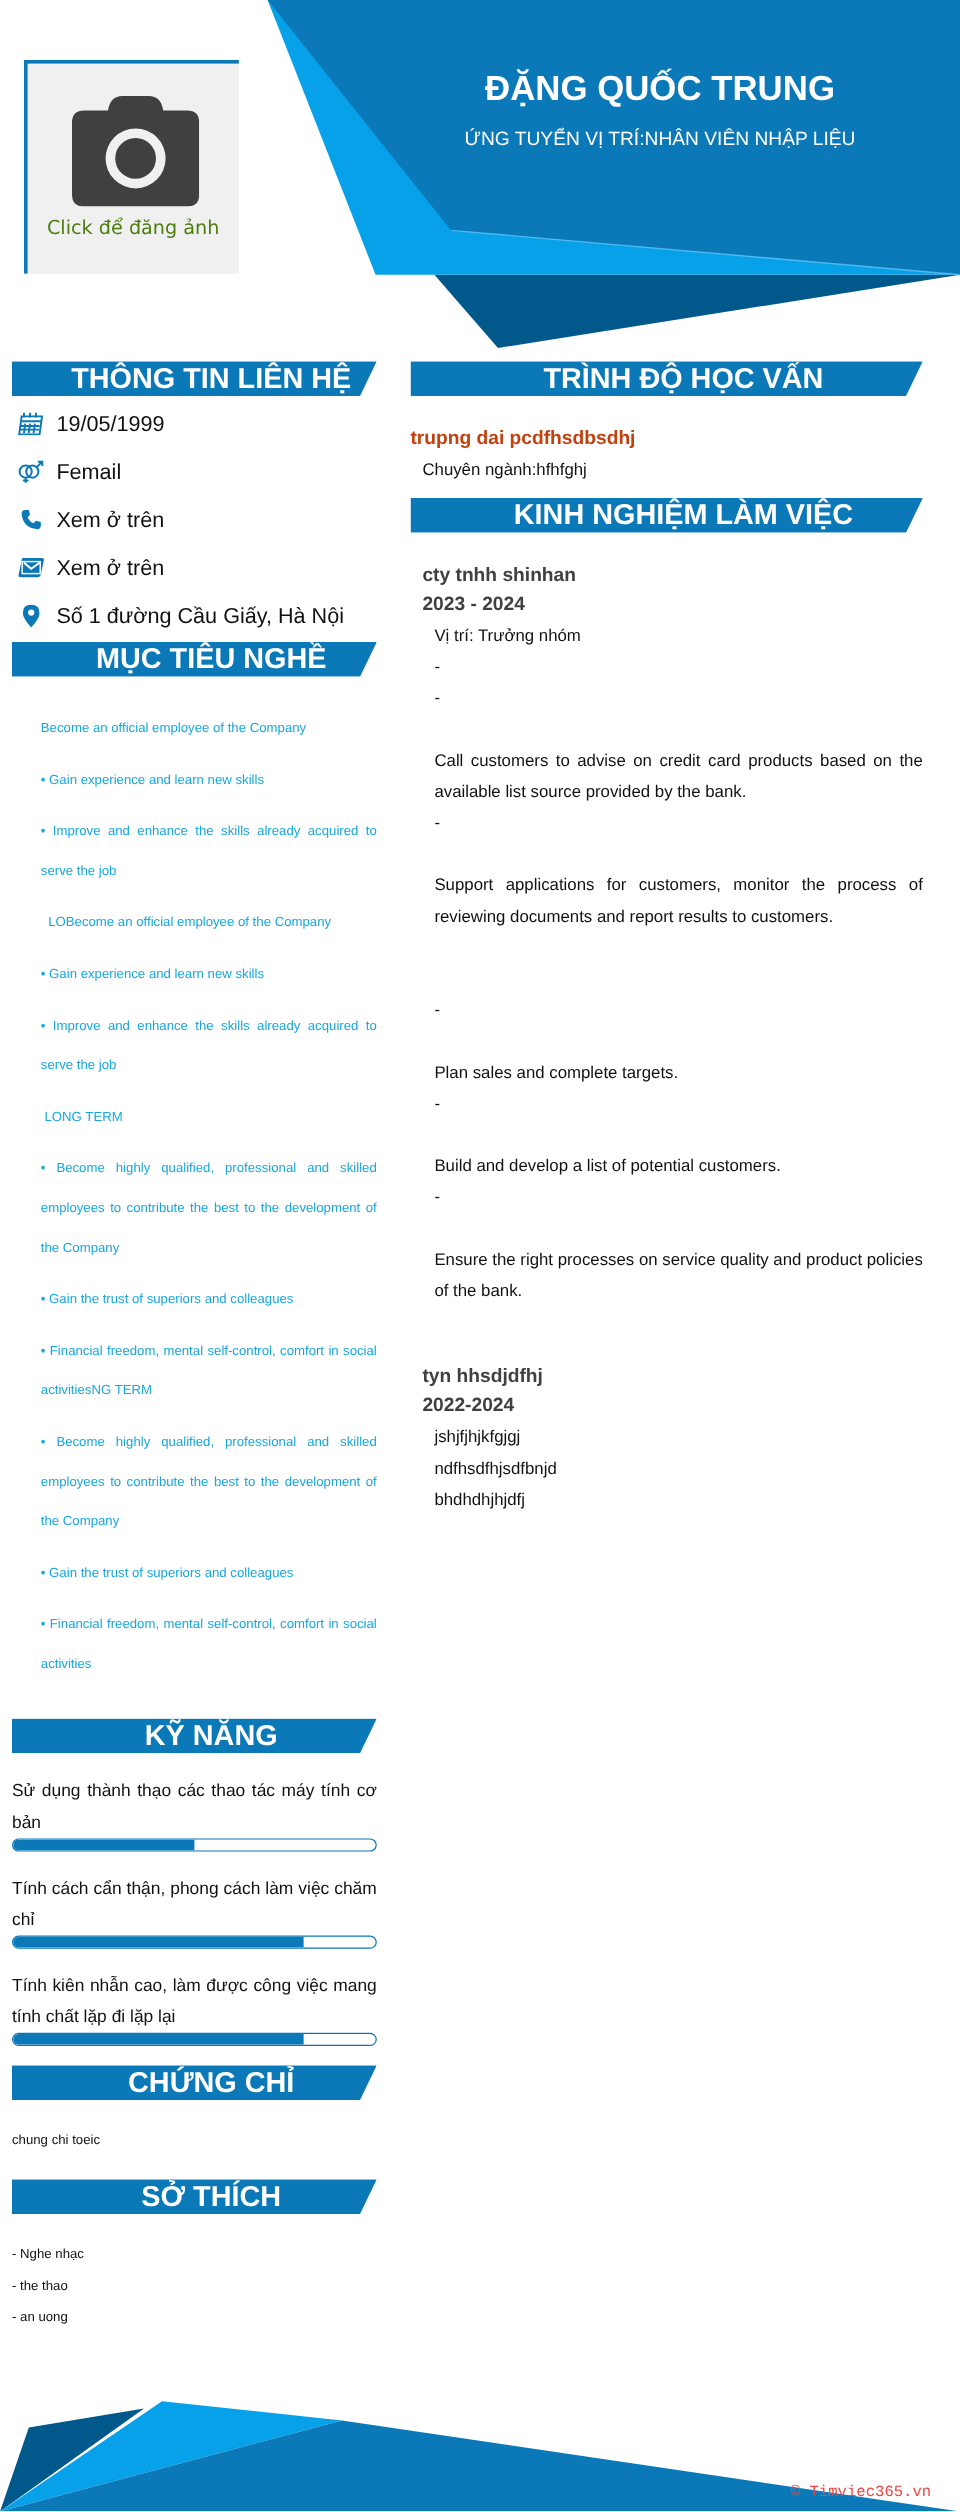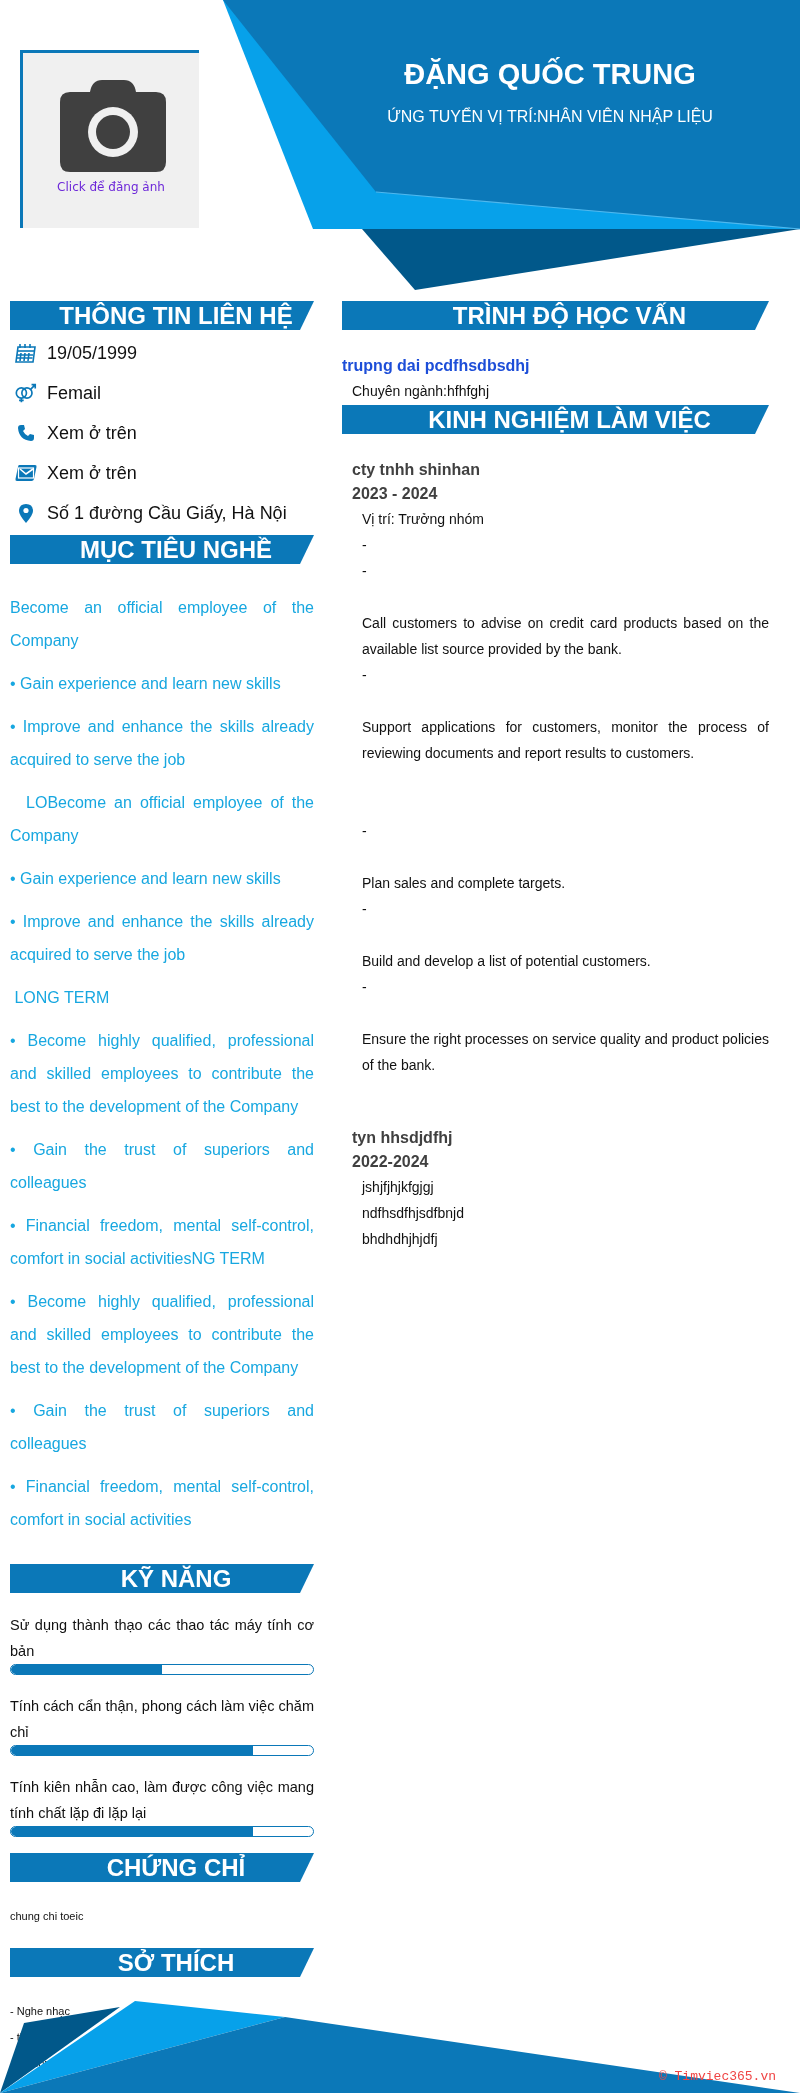--- a/index.html
+++ b/index.html
@@ -13,21 +13,21 @@
     color: #111;
   }
   .hdr-bg { position: absolute; left: 0; top: 0; width: 800px; height: 300px; }
   .photo {
     position: absolute; left: 20px; top: 50px; width: 179px; height: 178px;
     background: #f0f0f0; border-left: 3px solid #0b78b8; border-top: 3px solid #0b78b8;
   }
   .photo .cam { position: absolute; left: 37px; top: 25px; width: 106px; height: 94px; }
   .photo .cap {
     position: absolute; left: 0; right: 0; top: 127px; text-align: center;
-    font-size: 12px; color: #6d28d9; font-family: "DejaVu Sans", sans-serif;
+    font-size: 16px; color: #4d7c0f; font-family: "DejaVu Sans", sans-serif;
   }
   .name {
     position: absolute; left: 380px; width: 340px; top: 58px; text-align: center;
     color: #fff; font-weight: bold; font-size: 29px; letter-spacing: 0px;
   }
   .role {
     position: absolute; left: 370px; width: 360px; top: 108px; text-align: center;
     color: #fff; font-size: 16px;
   }
 
@@ -39,34 +39,34 @@
     line-height: 29px; text-align: center; padding-right: 14px;
     background: #0b78b8;
     clip-path: polygon(0 0, 100% 0, calc(100% - 14px) 100%, 0 100%);
     padding-left: 42px;
   }
 
   .contact-row { display: flex; align-items: center; height: 40px; font-size: 18px; }
   .contact-row .ic { width: 24px; height: 22px; margin-left: 4px; margin-right: 9px; display: flex; align-items: center; justify-content: center; }
   .contact-row:first-of-type { margin-top: 0; }
 
-  .obj { color: #17a7e0; font-size: 16px; line-height: 33px; text-align: justify; }
+  .obj { color: #17a7e0; font-size: 11px; line-height: 33px; text-align: justify; margin-left: 24px; }
   .obj p { margin: 0; }
   .obj p + p { margin-top: 10px; }
 
   .skill-txt { font-size: 14.5px; line-height: 26px; text-align: justify; }
   .skill-bar {
     height: 11px; border: 1.5px solid #0b78b8; border-radius: 6px; position: relative; overflow: hidden;
     margin-top: 0px; margin-bottom: 18px;
   }
   .skill-fill { position: absolute; left: 0; top: 0; bottom: 0; background: #0b78b8; border-radius: 5px 0 0 5px; }
 
   .plain { font-size: 11px; line-height: 26px; }
 
-  .edu-school { color: #1d4ed8; font-weight: bold; font-size: 16px; margin-top: 24px; line-height: 24px; }
+  .edu-school { color: #c2410c; font-weight: bold; font-size: 16px; margin-top: 24px; line-height: 24px; }
   .edu-line { font-size: 14px; line-height: 26px; padding-left: 10px; }
 
   .job-co { color: #404040; font-weight: bold; font-size: 16px; line-height: 24px; padding-left: 10px; }
   .job-line { font-size: 14px; line-height: 26px; padding-left: 20px; text-align: justify; }
 
   .footer-bg { position: absolute; left: 0; top: 1990px; width: 800px; height: 103px; }
   .copy {
     position: absolute; right: 24px; top: 2069px; font-family: "Liberation Mono", monospace;
     font-size: 13px; color: #ef4444;
   }
@@ -193,21 +193,21 @@
     <div class="plain">- the thao</div>
     <div class="plain">- an uong</div>
   </div>
 </div>
 
 <div class="col-right">
   <div class="sec-bar">TRÌNH ĐỘ HỌC VẤN</div>
   <div class="edu-school">trupng dai pcdfhsdbsdhj</div>
   <div class="edu-line">Chuyên ngành:hfhfghj</div>
 
-  <div class="sec-bar" style="margin-top:1px">KINH NGHIỆM LÀM VIỆC</div>
+  <div class="sec-bar" style="margin-top:11px">KINH NGHIỆM LÀM VIỆC</div>
 
   <div style="margin-top:24px">
     <div class="job-co">cty tnhh shinhan</div>
     <div class="job-co">2023 - 2024</div>
     <div id="job0-lines">
         <div class="job-line">Vị trí: Trưởng nhóm</div>
         <div class="job-line">-</div>
         <div class="job-line">-</div>
         <div class="job-line">&nbsp;</div>
         <div class="job-line">Call customers to advise on credit card products based on the available list source provided by the bank.</div>

